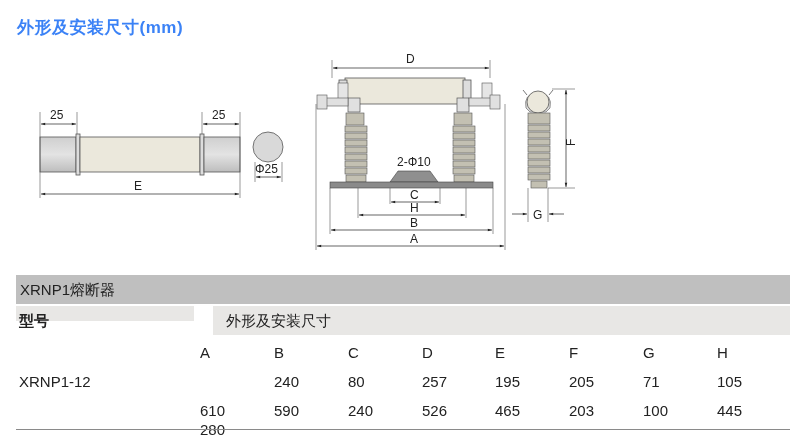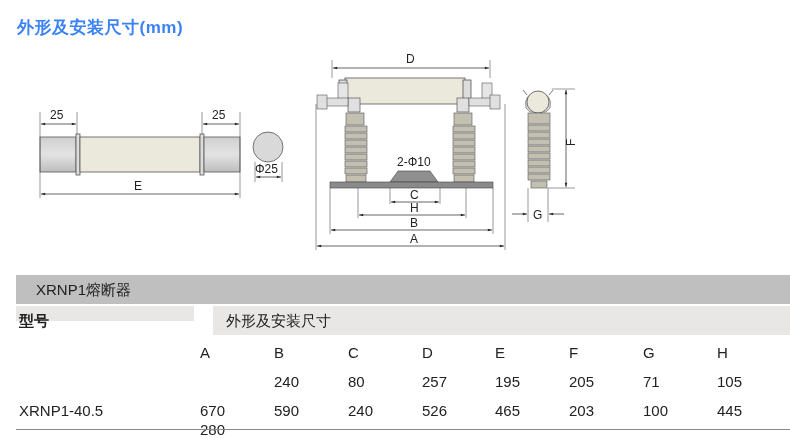--- a/index.html
+++ b/index.html
@@ -3,21 +3,21 @@
 <meta charset="utf-8">
 <style>
   html, body { margin: 0; padding: 0; background: #ffffff; }
   body { width: 790px; height: 438px; position: relative; overflow: hidden;
          font-family: "Liberation Sans", "DejaVu Sans", sans-serif; color: #222; }
   .title { position: absolute; left: 17px; top: 16px; font-size: 17px; font-weight: bold;
            color: #3b82f6; letter-spacing: 0.5px; }
   svg.drawing { position: absolute; left: 0; top: 40px; }
   .dimtext { font-family: "Liberation Sans", sans-serif; font-size: 12px; fill: #222; }
   .tbl-head { position: absolute; left: 16px; top: 275px; width: 774px; height: 29px;
-              background: #bfbfbf; font-size: 15px; line-height: 29px; padding-left: 20px;
+              background: #bfbfbf; font-size: 15px; line-height: 29px; padding-left: 4px;
               box-sizing: border-box; color: #222; }
   .tbl-sub-l { position: absolute; left: 16px; top: 306px; width: 178px; height: 15px;
                background: #e8e7e5; font-size: 15px; font-weight: bold; line-height: 29px;
                padding-left: 3px; box-sizing: border-box; }
   .tbl-sub-r { position: absolute; left: 197px; top: 306px; width: 593px; height: 29px;
                background: #e8e7e5; font-size: 15px; line-height: 29px; padding-left: 13px;
                box-sizing: border-box; margin-left: 16px; }
   .row { position: absolute; left: 16px; width: 774px; height: 26px; font-size: 15px; line-height: 26px; }
   .row span { position: absolute; top: 0; }
   .bottom-line { position: absolute; left: 16px; top: 429px; width: 774px; height: 1px; background: #8a8a8a; }
@@ -168,33 +168,33 @@
   <span style="left:258px;">B</span>
   <span style="left:332px;">C</span>
   <span style="left:406px;">D</span>
   <span style="left:479px;">E</span>
   <span style="left:553px;">F</span>
   <span style="left:627px;">G</span>
   <span style="left:701px;">H</span>
 </div>
 
 <div class="row" style="top:369px;">
+  <span style="left:3px;">XRNP1-12</span>
   <span style="left:184px;margin-top:48px;">280</span>
   <span style="left:258px;">240</span>
   <span style="left:332px;">80</span>
   <span style="left:406px;">257</span>
   <span style="left:479px;">195</span>
   <span style="left:553px;">205</span>
   <span style="left:627px;">71</span>
   <span style="left:701px;">105</span>
 </div>
 
 <div class="row" style="top:398px;">
-  <span style="left:3px;">XRNP1-40.5</span>
-  <span style="left:184px;">670</span>
+  <span style="left:184px;">610</span>
   <span style="left:258px;">590</span>
   <span style="left:332px;">240</span>
   <span style="left:406px;">526</span>
   <span style="left:479px;">465</span>
   <span style="left:553px;">203</span>
   <span style="left:627px;">100</span>
   <span style="left:701px;">445</span>
 </div>
 
 <div class="bottom-line"></div>

